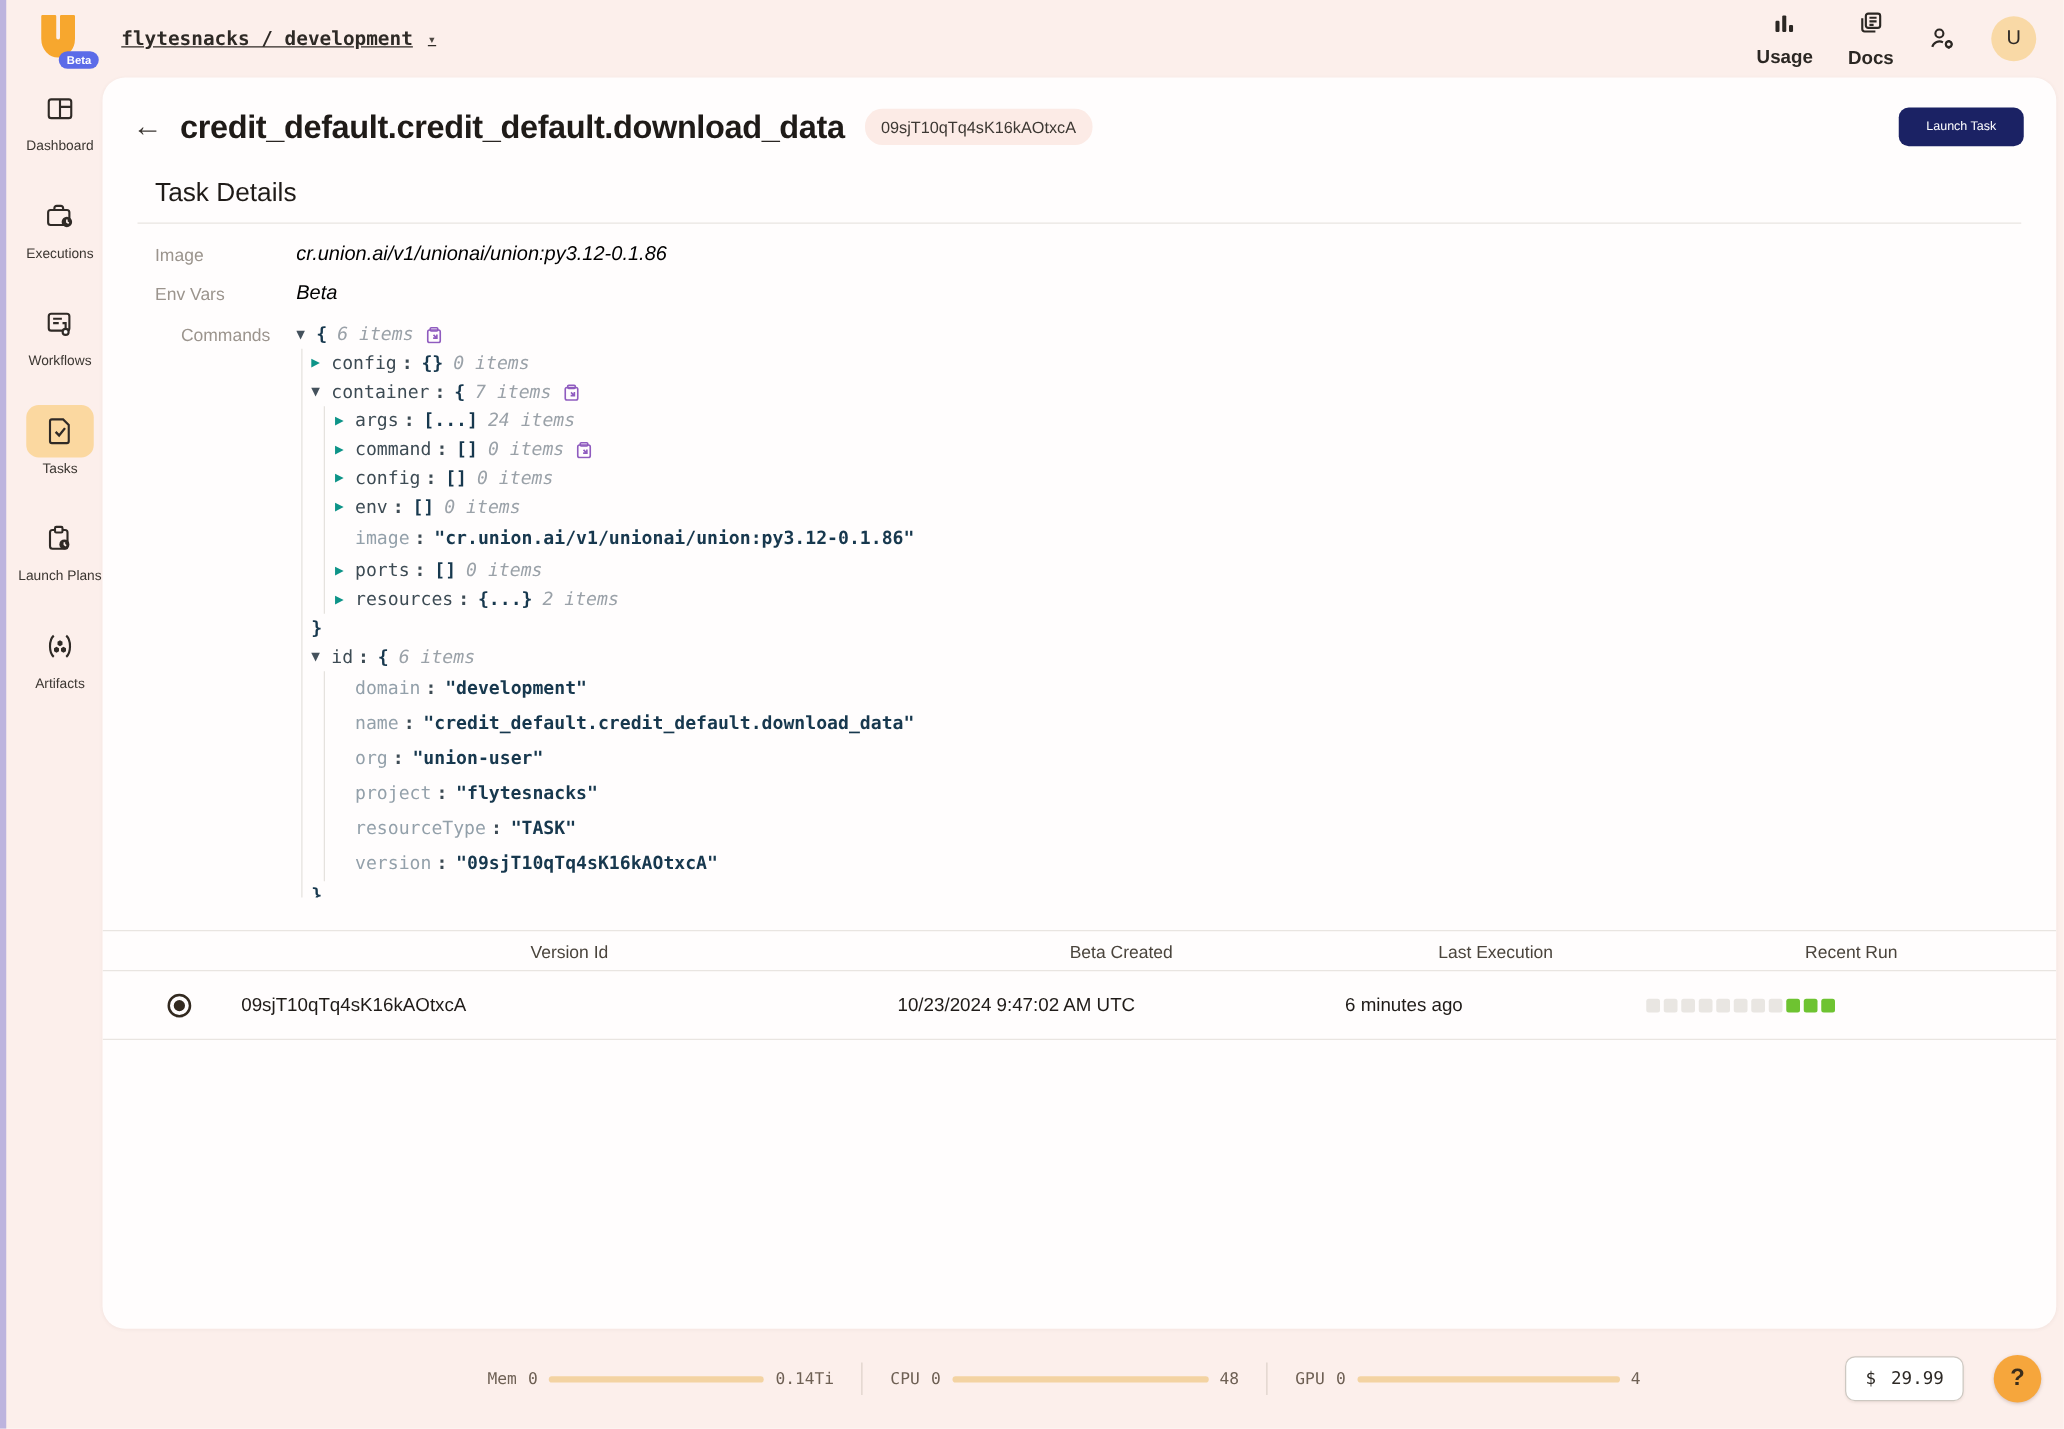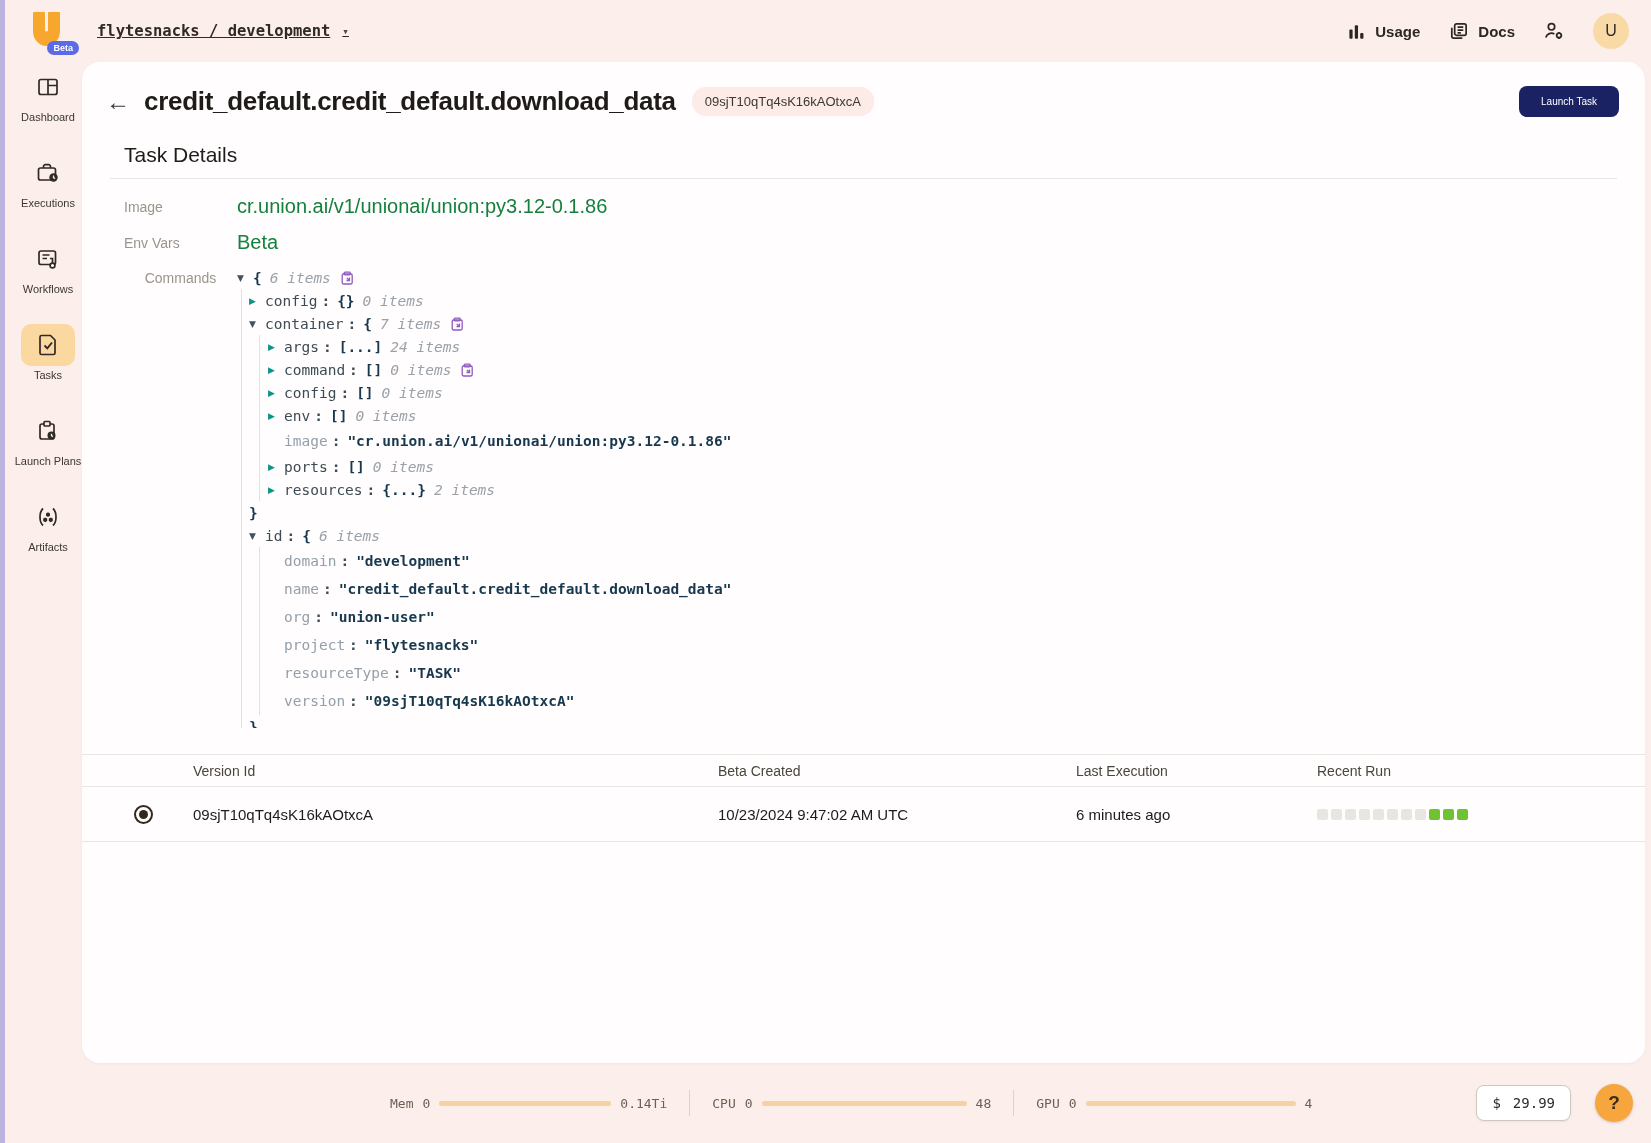--- a/index.html
+++ b/index.html
@@ -20,21 +20,21 @@
   .topbar { position:absolute; left:5px; right:0; top:0; height:62px; display:flex; align-items:center; }
   .logo-wrap { position:relative; margin-left:24px; width:42px; height:44px; }
   .logo-badge {
     position:absolute; right:-8px; bottom:-2px;
     background:#5b6be8; color:#fff; font-size:9px; font-weight:bold;
     padding:2px 6px; border-radius:8px;
   }
   .breadcrumb { margin-left:26px; font-weight:bold; font-size:15.5px; color:#2e2a26; display:flex; align-items:center; cursor:pointer;text-decoration:underline; }
   .breadcrumb .caret { margin-left:12px; font-size:11px; color:#4d4843; }
   .topbar-right { margin-left:auto; margin-right:22px; display:flex; align-items:center; gap:28px; }
-  .top-link { display:flex; align-items:center; gap:9px; font-weight:bold; font-size:15px; color:#2b2723; cursor:pointer; }
+  .top-link { display:flex; align-items:center; gap:9px; font-weight:bold; font-size:15px; color:#2b2723; cursor:pointer;flex-direction:column; }
   .avatar { width:36px; height:36px; border-radius:50%; background:#f9d9a6; display:flex; align-items:center; justify-content:center; font-size:16px; color:#2e2a26; cursor:pointer; }
 
   
   .sidebar { position:absolute; left:5px; top:66px; width:86px; display:flex; flex-direction:column; align-items:center; gap:28px; }
   .side-item { display:flex; flex-direction:column; align-items:center; cursor:pointer; }
   .side-icon-box { width:54px; height:42px; display:flex; align-items:center; justify-content:center; border-radius:10px; }
   .side-item.active .side-icon-box { background:#fbd8a0; }
   .side-label { font-size:11px; color:#3b3631; margin-top:3px; text-align:center; line-height:13px; max-width:70px; }
 
   
@@ -54,21 +54,21 @@
     padding:10px 22px; font-size:10px; font-weight:500; cursor:pointer;
   }
 
   .section { padding:0 28px 0 42px; }
   .section-title { font-size:21px; font-weight:500; color:#1f1b18; margin-top:26px; }
   .section-divider { border:none; border-top:1px solid #e9e5e1; margin-top:11px; margin-left:-14px; }
 
   .detail-row { display:flex; align-items:center; }
   .detail-row.top-align { align-items:flex-start; }
   .dlabel { width:113px; flex:none; font-size:14px; color:#9b948d; }
-  .dvalue { font-size:20px; color:#15803d; }
+  .dvalue { font-size:16px; color:#000000;font-style:italic; }
   .row-image { margin-top:16px; }
   .row-env { margin-top:13px; }
   .row-commands { margin-top:12px; }
   .row-commands .dlabel { line-height:23px; padding-top:1px;text-align:center; }
 
   
   .jtree { font-family:"DejaVu Sans Mono", monospace; font-size:14.5px; color:#3d4b54; height:462px; overflow:hidden; }
   .tgroup { border-left:1px solid #e5e2de; margin-left:4px; padding-left:7px; }
   .tgroup.lvl2 { margin-left:10px; padding-left:8px; }
   .trow { height:23px; display:flex; align-items:center; white-space:pre; }
@@ -80,21 +80,21 @@
   .tkey.leafkey { color:#93a0aa; }
   .tcolon { color:#3d4b54; font-weight:bold; padding:0 7px 0 4px; }
   .tbrace { color:#17384e; font-weight:bold; }
   .tmeta { font-style:italic; color:#9aa1a8; margin-left:8px; }
   .tval { color:#17384e; font-weight:bold; }
   .copy-ic { margin-left:9px; cursor:pointer; display:inline-flex; }
 
   
   .vtable { margin-top:26px; }
   .vt-grid { display:grid; grid-template-columns:111px 525px 358px 241px 1fr; align-items:center; }
-  .vt-head { border-top:1px solid #e9e5e1; border-bottom:1px solid #e9e5e1; height:33px; font-size:14px; color:#4a443c; }
+  .vt-head { border-top:1px solid #e9e5e1; border-bottom:1px solid #e9e5e1; height:33px; font-size:14px; color:#4a443c;text-align:center; }
   .vt-row { height:55px; border-bottom:1px solid #e9e5e1; font-size:15px; color:#1f1b18; cursor:pointer; }
   .radio-cell { padding-left:52px; }
   .radio-outer { width:19px; height:19px; border:2px solid #32291f; border-radius:50%; display:flex; align-items:center; justify-content:center; cursor:pointer; }
   .radio-inner { width:9px; height:9px; background:#32291f; border-radius:50%; }
   .rr-cells { display:flex; gap:3px; }
   .rr-sq { width:11px; height:11px; border-radius:2px; display:inline-block; }
   .rr-sq.gray { background:#e9e6e2; }
   .rr-sq.green { background:#6ec331; }
 
   

